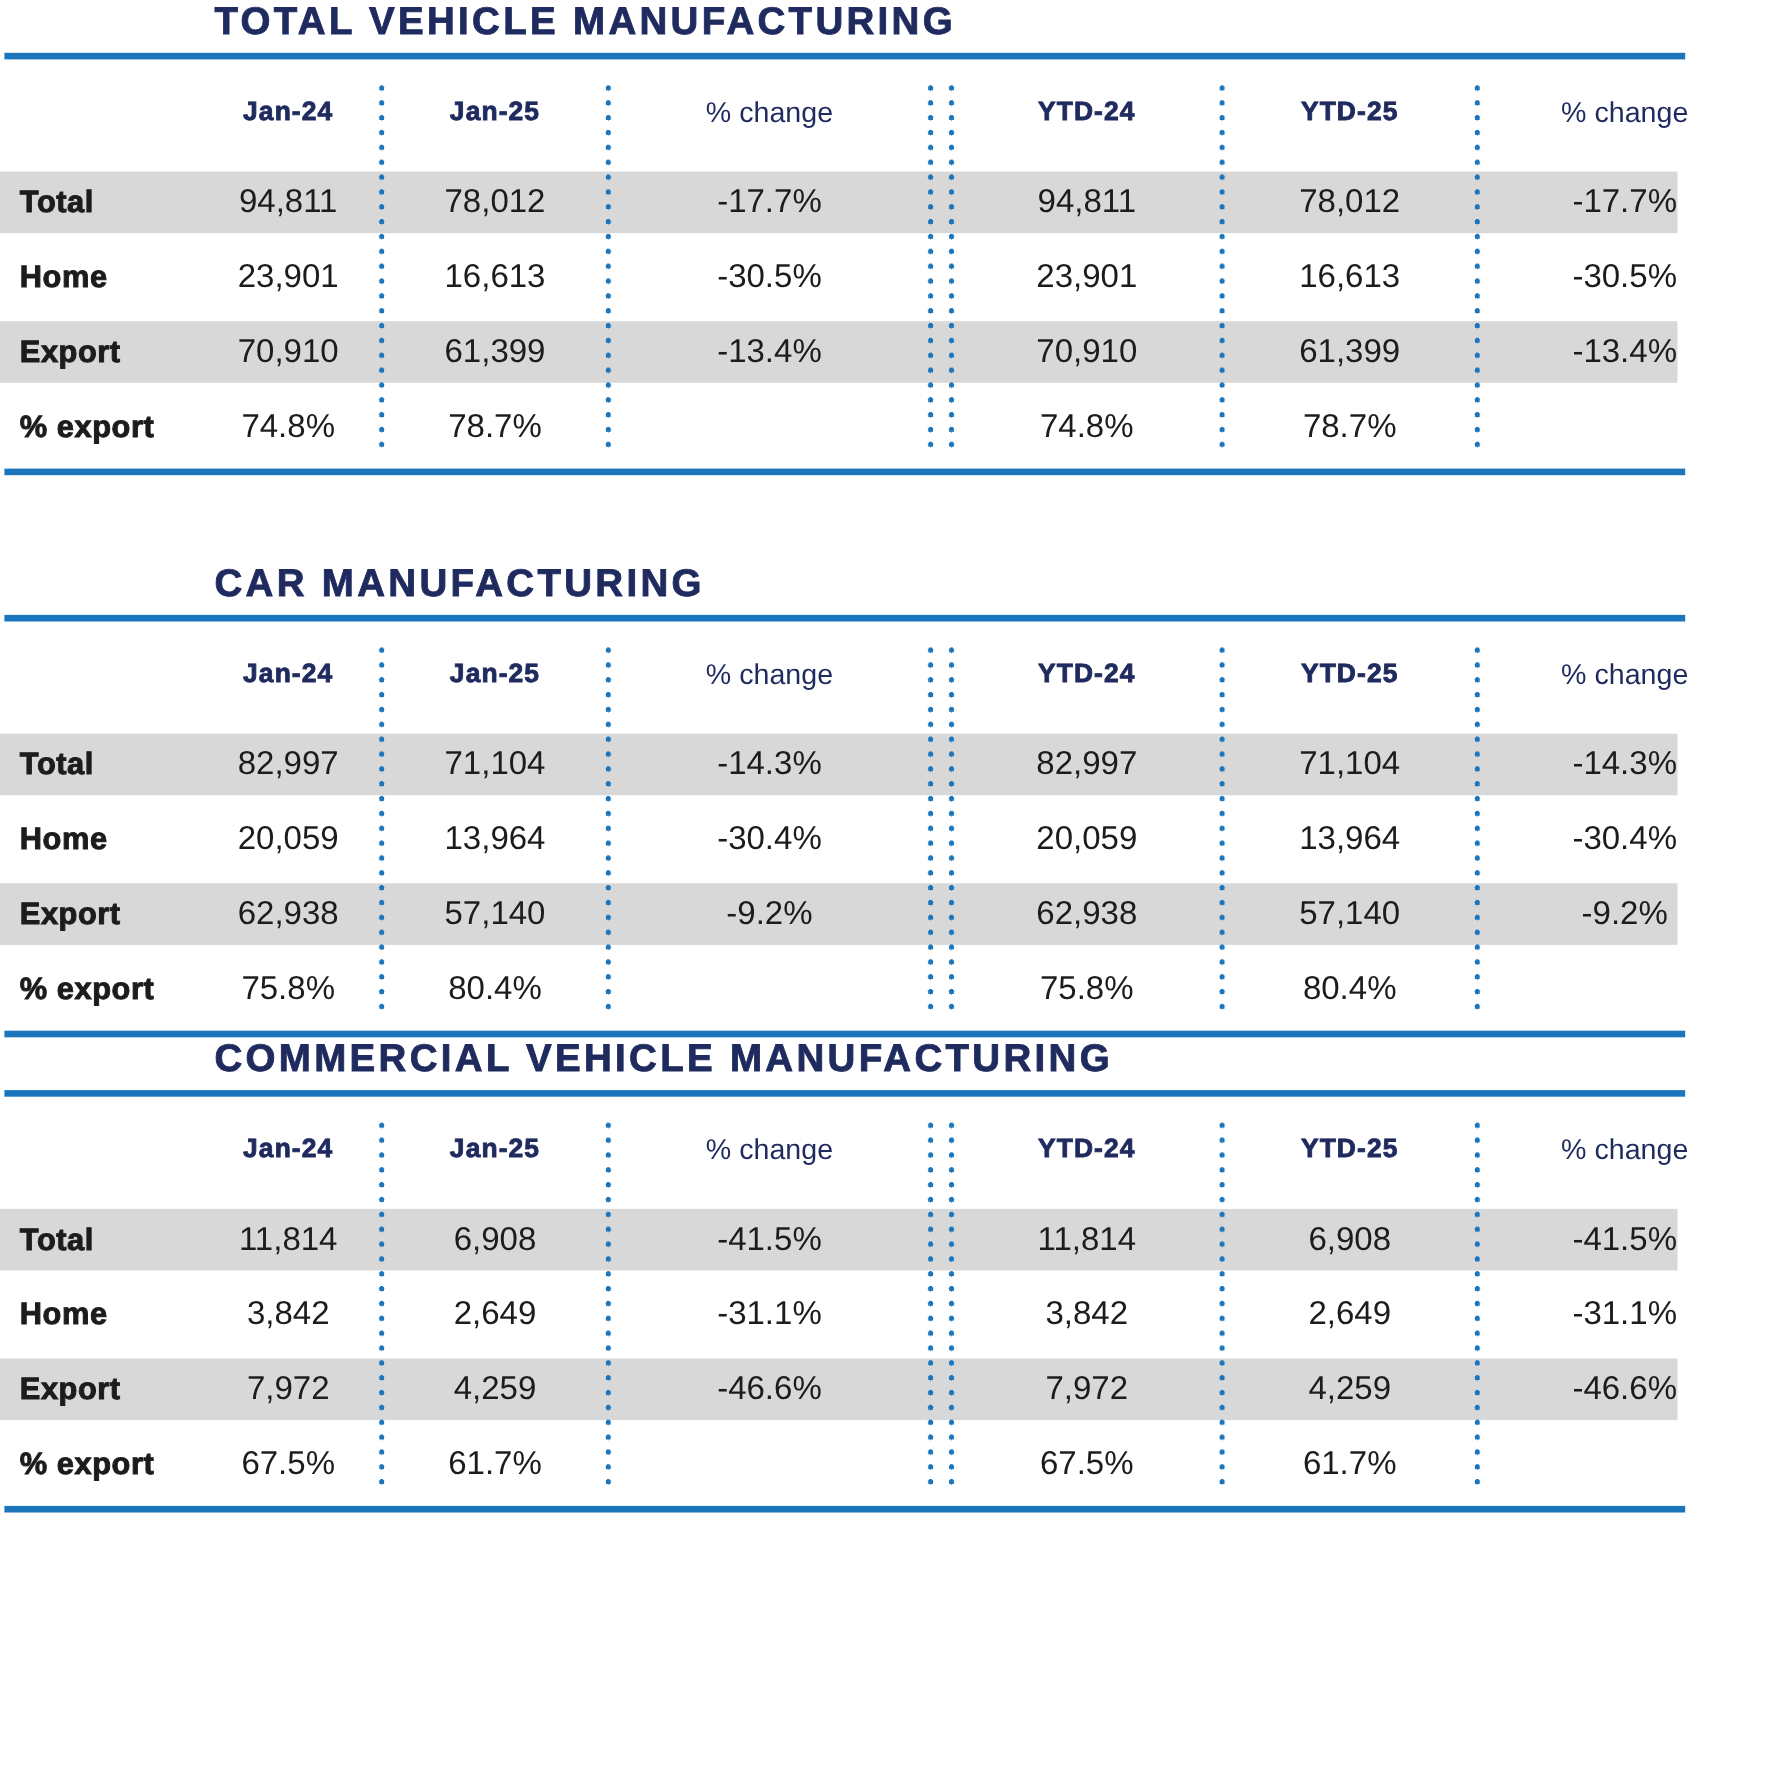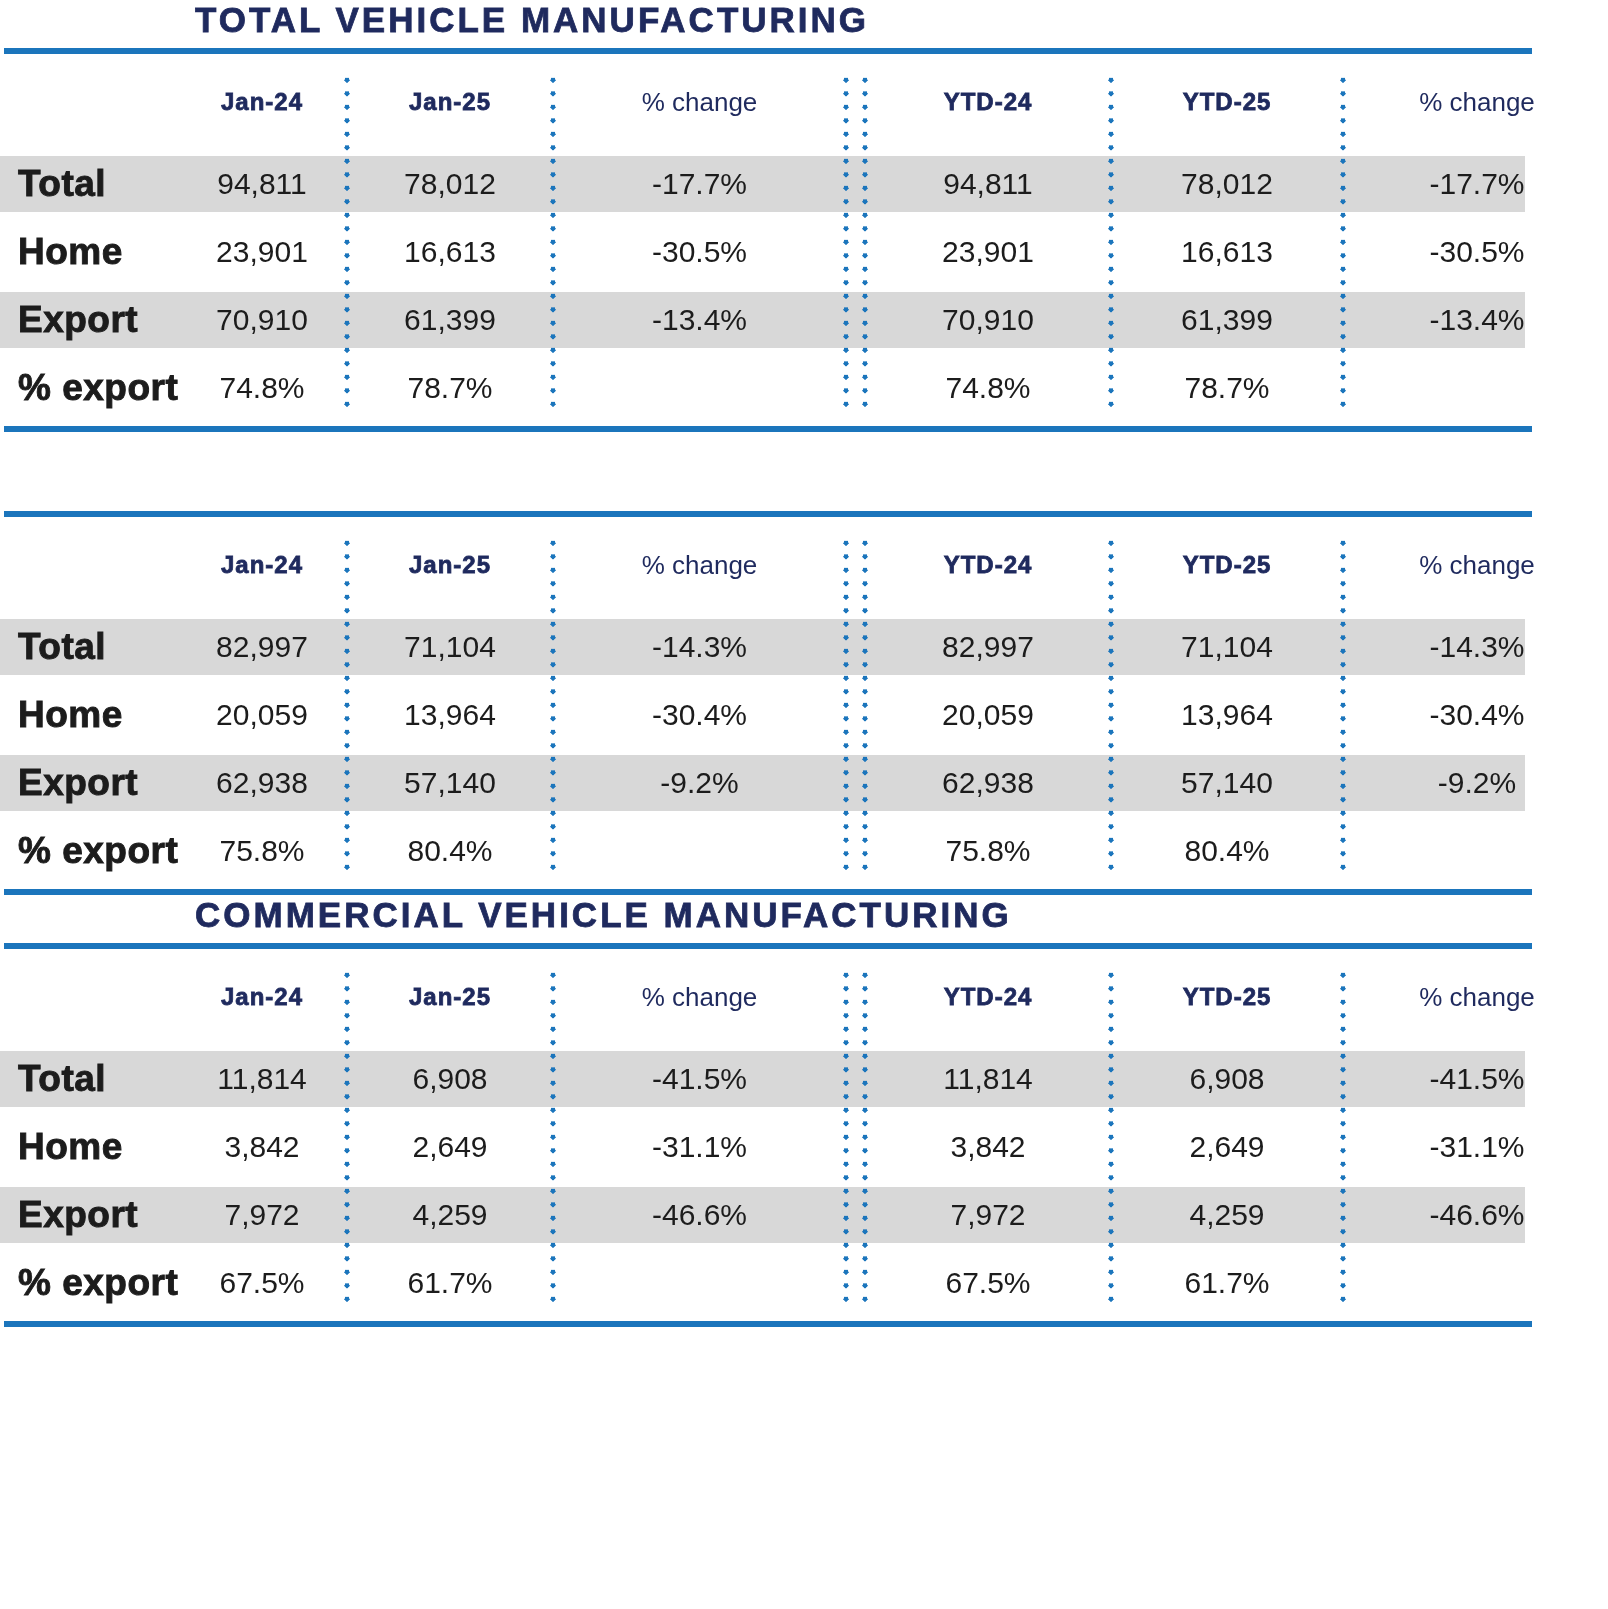--- a/index.html
+++ b/index.html
@@ -50,21 +50,21 @@
     display:flex;align-items:center;justify-content:center;
     white-space:nowrap;
   }
   .hdr.b{
     font-weight:900;font-size:24px;color:var(--navy);letter-spacing:1px;
     -webkit-text-stroke:0.8px var(--navy);
   }
   .hdr.l{font-weight:400;font-size:26px;color:var(--navy);}
   .lbl{
     justify-content:flex-start;padding-left:18px;
-    font-weight:900;font-size:37px;color:var(--ink);letter-spacing:0.5px;
+    font-weight:900;font-size:28px;color:var(--ink);letter-spacing:0.5px;
     -webkit-text-stroke:0.9px var(--ink);
   }
   .val{font-weight:400;font-size:30px;color:var(--ink);}
 </style>
 </head>
 <body>
 
 <main class="page" id="tables">
   <section class="tbl">
     <h2 class="title">TOTAL VEHICLE MANUFACTURING</h2>
@@ -116,20 +116,21 @@
       <div class="cell val c2 gr5">78.7%</div>
       <div class="cell val c3 gr5"></div>
       <div class="cell val c4 gr5">74.8%</div>
       <div class="cell val c5 gr5">78.7%</div>
       <div class="cell val c6 gr5"></div>
     </div>
     <div class="rule rule-b"></div>
   </section>
 
   <section class="tbl">
+    <h2 class="title">CAR MANUFACTURING</h2>
     <div class="rule"></div>
     <div class="grid">
       <div class="stripe st1"></div>
       <div class="stripe st2"></div>
 
       <div class="sep c-s1"></div>
       <div class="sep c-s2"></div>
       <div class="sep c-s3"></div>
       <div class="sep c-s4"></div>
       <div class="sep c-s5"></div>

